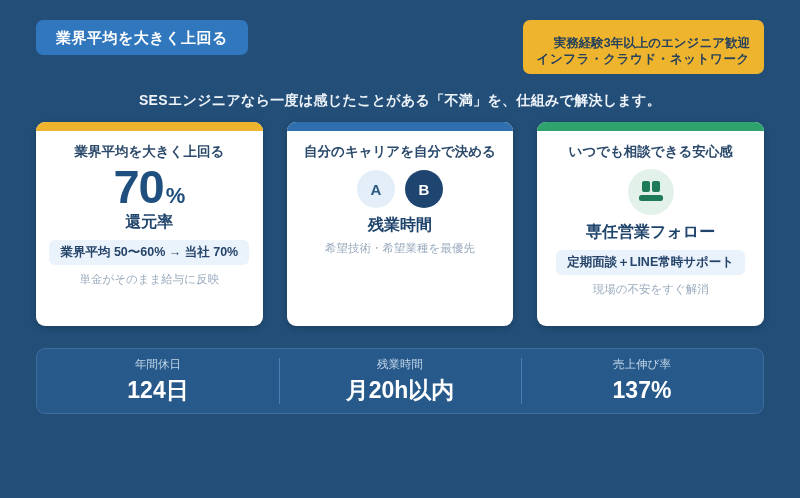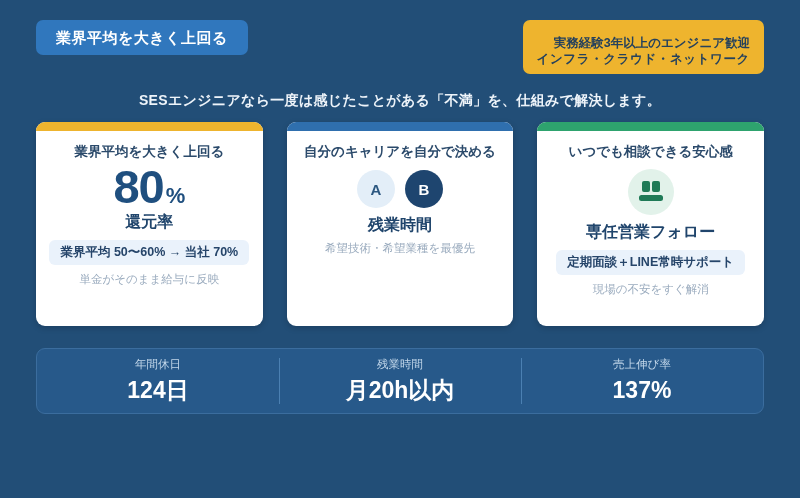--- a/index.html
+++ b/index.html
@@ -263,21 +263,21 @@
 
   <div class="headline">SESエンジニアなら一度は感じたことがある「不満」を、仕組みで解決します。</div>
 
   <div class="cards">
 
     <div class="card">
       <div class="card-accent" style="background:#eeb42e;"></div>
       <div class="card-body">
         <div class="card-lead">業界平均を大きく上回る</div>
         <div class="bignum-row">
-          <span class="bignum">80</span>
+          <span class="bignum">70</span>
           <span class="bignum-unit">%</span>
         </div>
         <div class="card-title">還元率</div>
         <div class="chip">業界平均 50〜60% → 当社 70%</div>
         <div class="footnote">単金がそのまま給与に反映</div>
       </div>
     </div>
 
     <div class="card">
       <div class="card-accent" style="background:#2f6fae;"></div>

